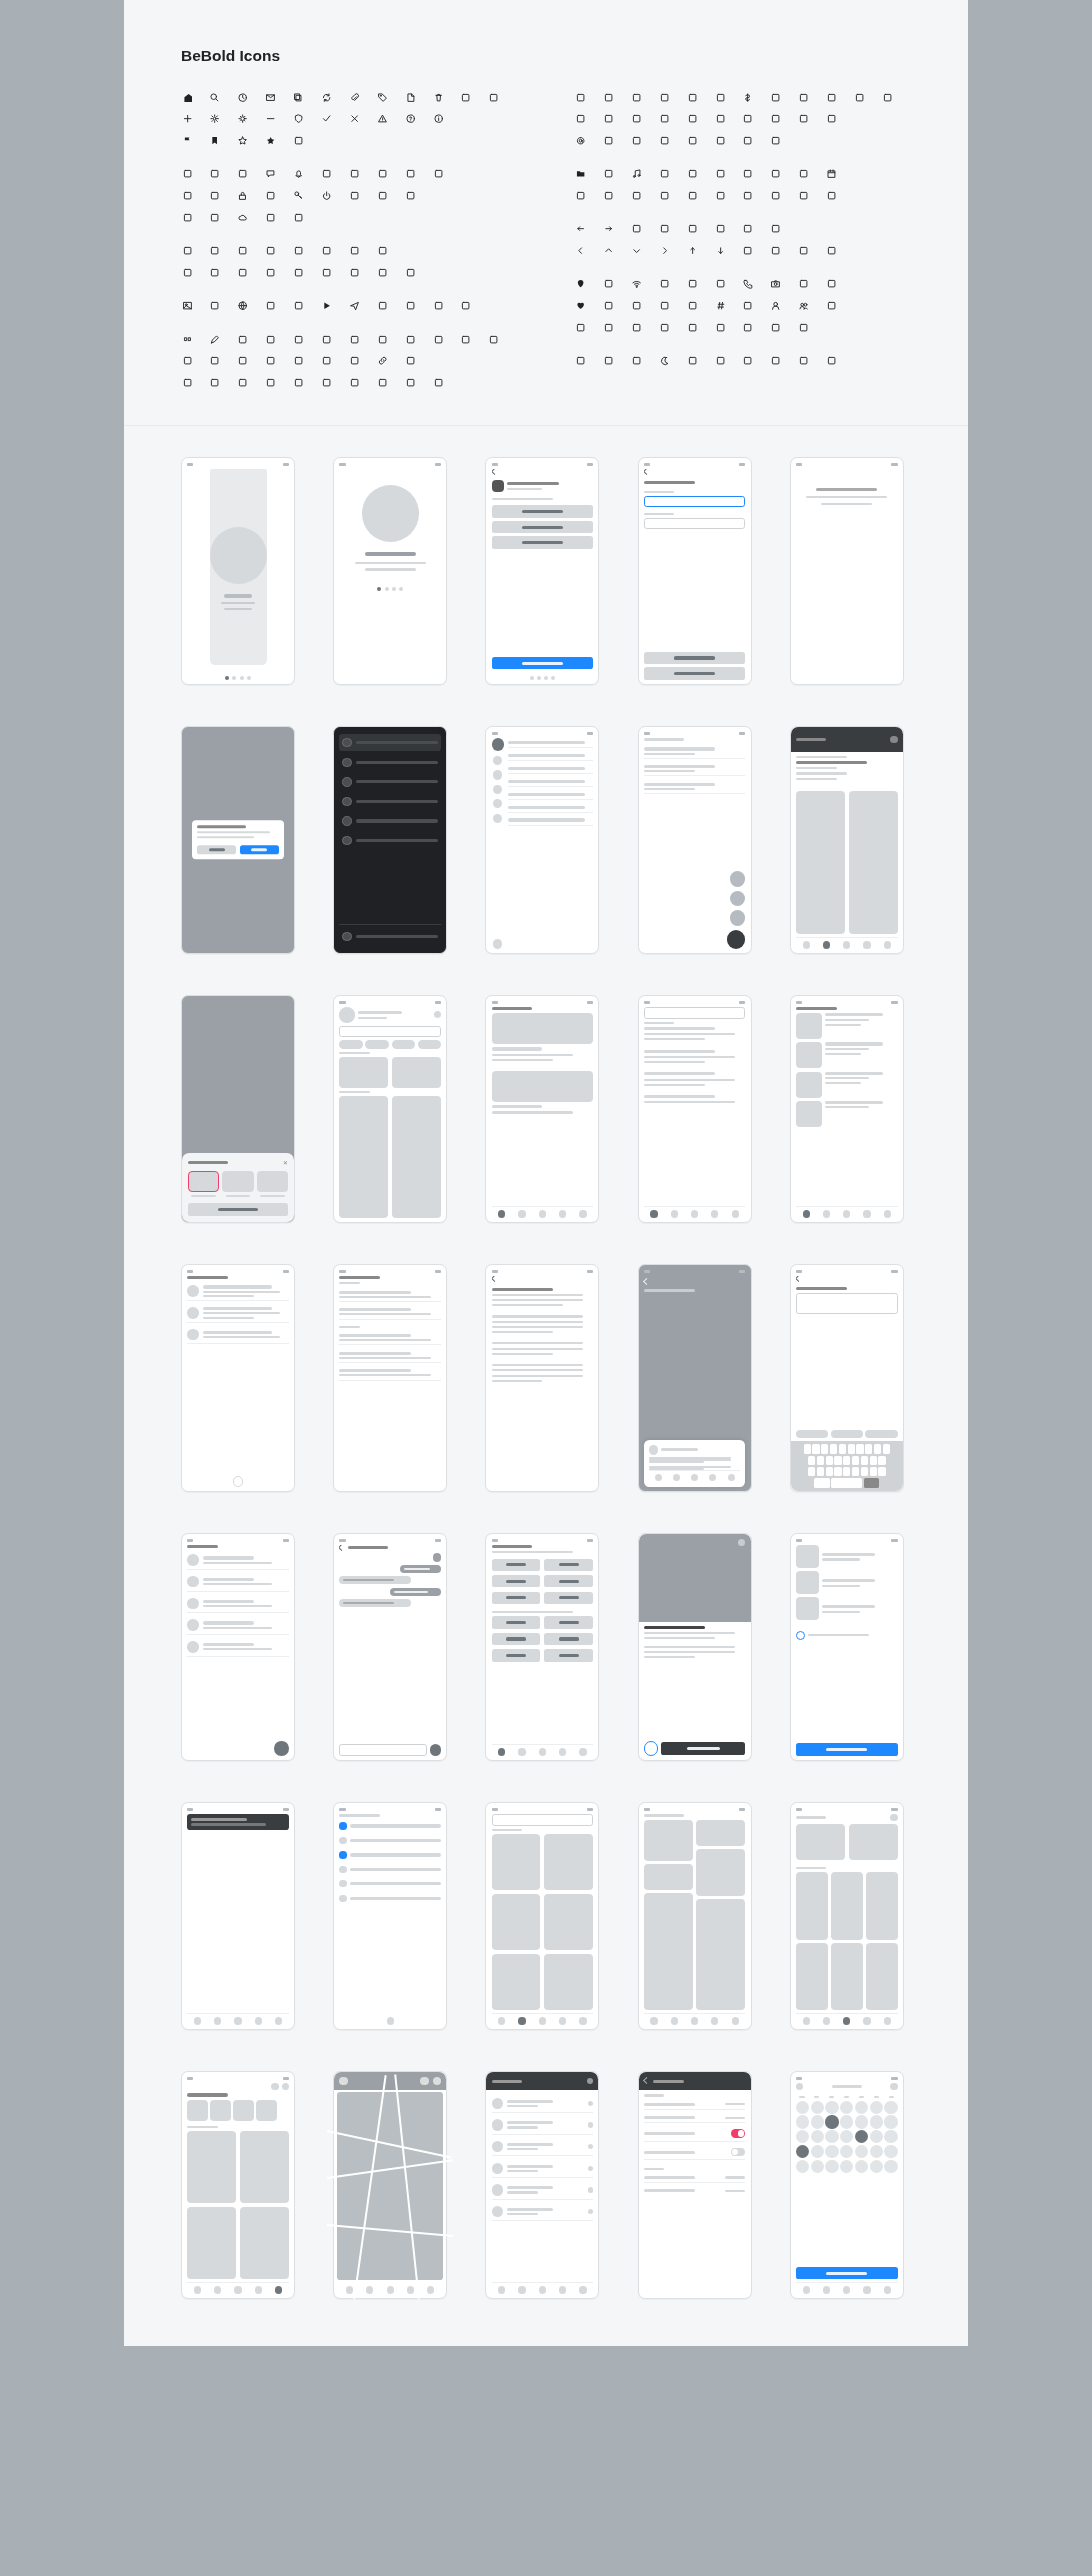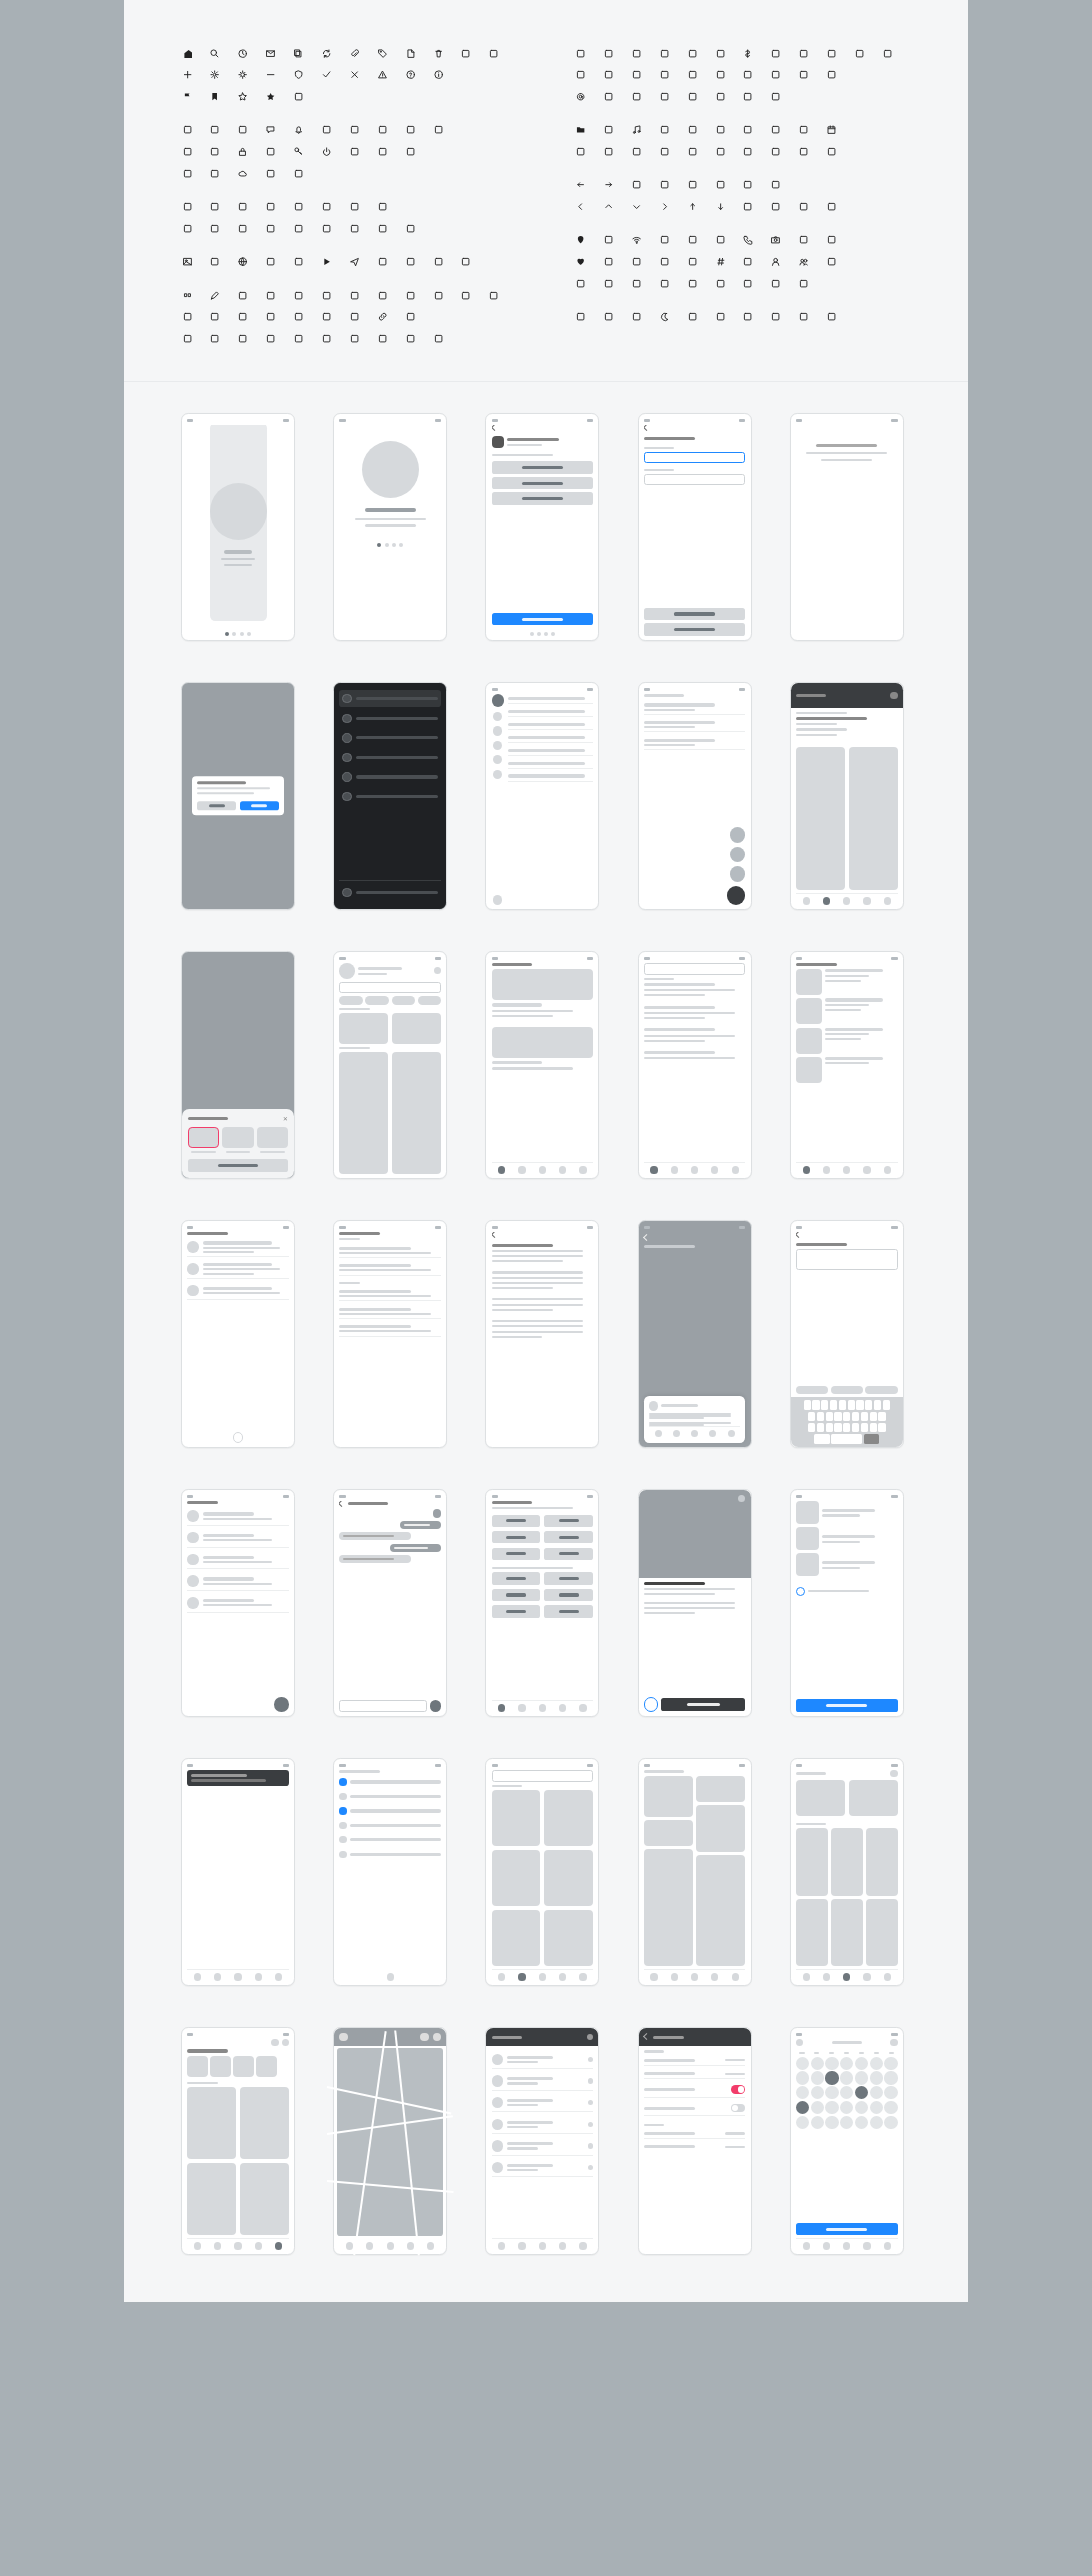--- a/index.html
+++ b/index.html
@@ -97,20 +97,21 @@
 .map .road{position:absolute;background:#fff;height:1.6px;transform-origin:left}
 .card-stack{background:#fff;border-radius:5.2px;margin-top:-15.5px;padding:5.2px;box-shadow:0 -1px 4.1px rgba(0,0,0,.1)}
 .spacer{flex:1}
 </style>
 </head>
 <body>
 
 <div class="wrap">
 <div class="panel">
 
+<h1 class="page-title">BeBold Icons</h1>
 
 <div class="icons">
   <div class="icon-groups" id="groups-left">
           <div class="icon-group">
             <div class="icon-row">
               <span class="icon filled">
                 <svg viewBox="0 0 20 20">
                   <path d="M3 9l9-7 9 7v11H3z"></path>
                 </svg>
               </span>

